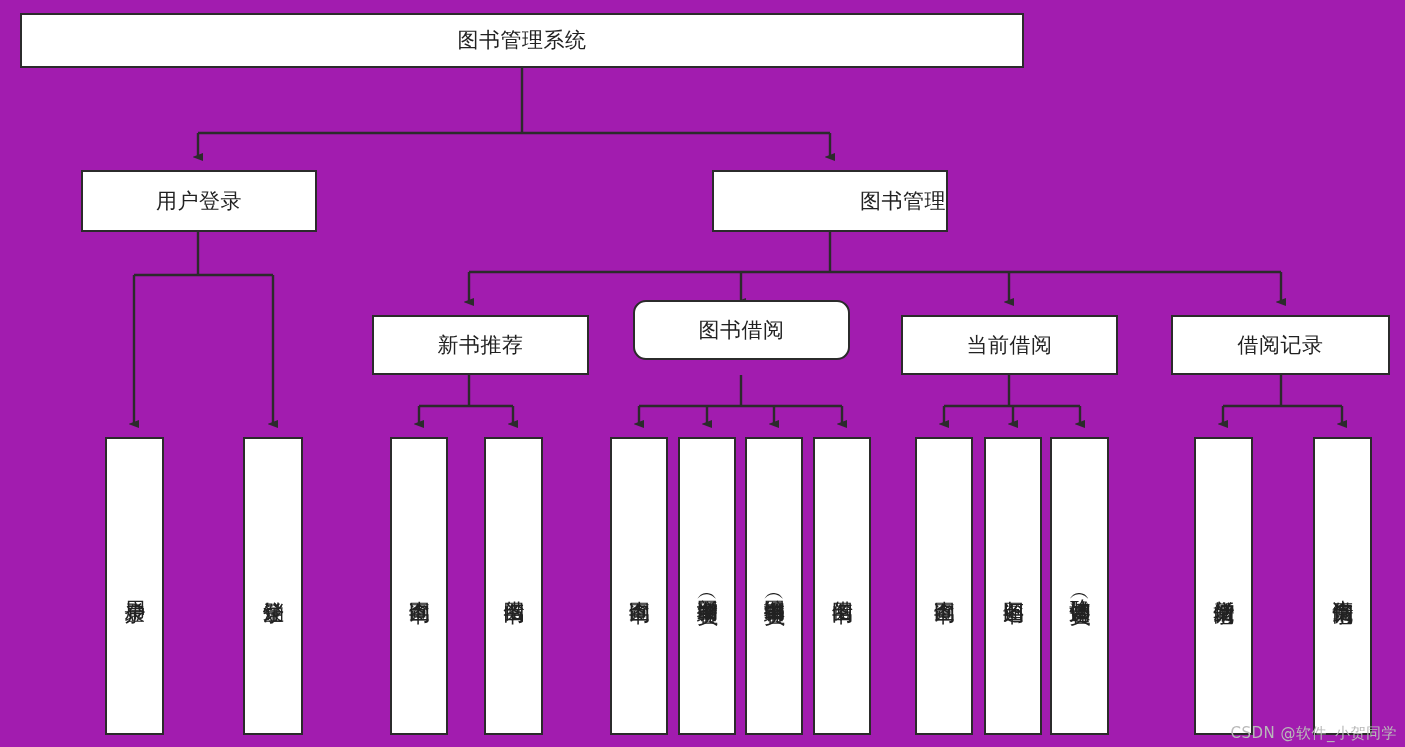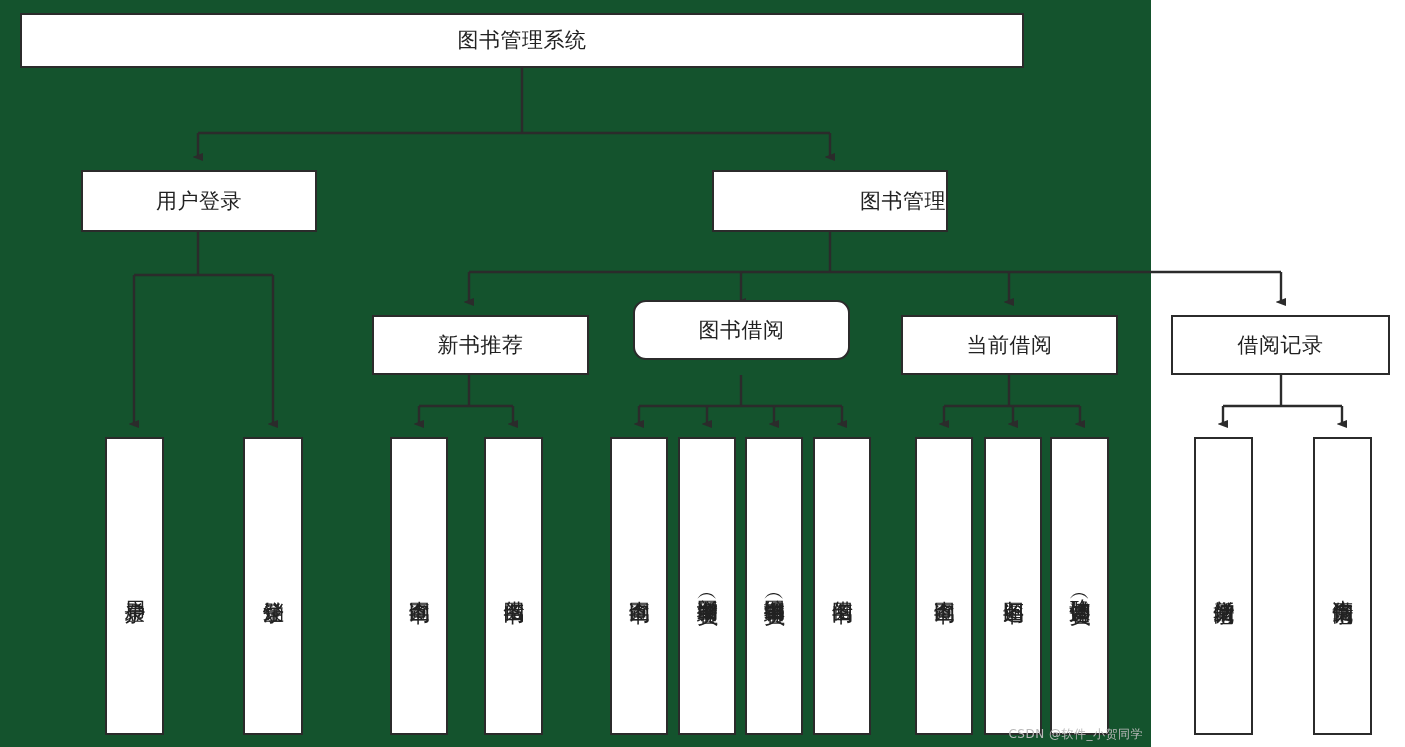--- a/index.html
+++ b/index.html
@@ -8,23 +8,23 @@
     background: #ffffff;
   }
   body {
     width: 1405px;
     height: 747px;
     font-family: "DejaVu Sans", "Liberation Sans", sans-serif;
     overflow: hidden;
   }
   #diagram-root {
     position: relative;
-    width: 1151px;
+    width: 1405px;
     height: 747px;
-    background: #14532d;
+    background: #a21caf;
   }
   svg.edges {
     position: absolute;
     left: 0; top: 0;
     width: 1405px;
     height: 747px;
     pointer-events: none;
   }
   .node {
     position: absolute;
@@ -54,21 +54,21 @@
     text-orientation: upright;
     font-size: 21px;
     line-height: 1.0;
     letter-spacing: 1px;
     max-height: 288px;
   }
   .watermark {
     position: absolute;
     right: 8px;
     bottom: 4px;
-    font-size: 12px;
+    font-size: 15px;
     color: #b9b9b9;
     white-space: nowrap;
     letter-spacing: 0.5px;
   }
 </style>
 </head>
 <body>
 
 <div id="diagram-root">
 

